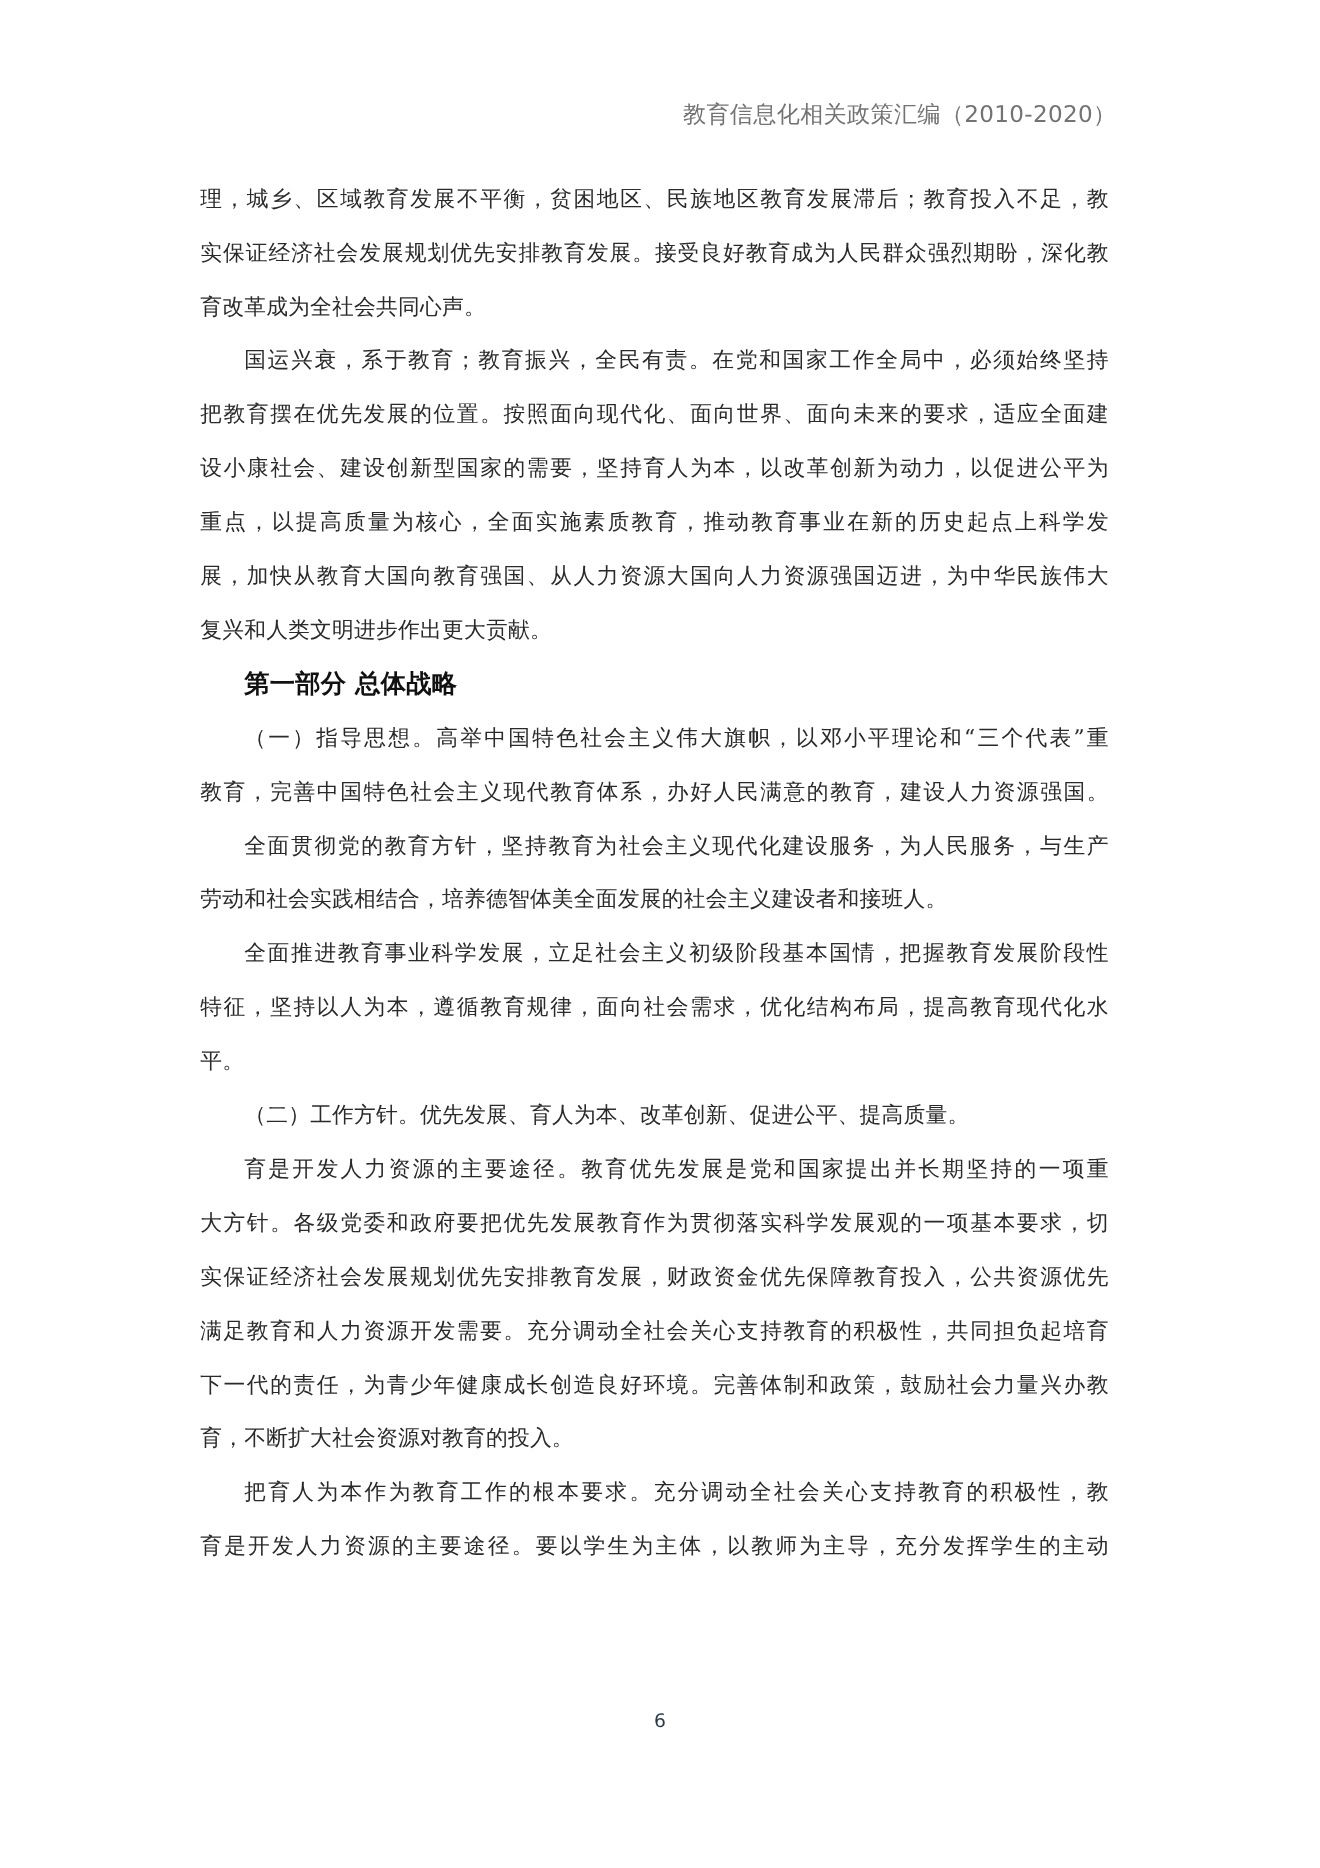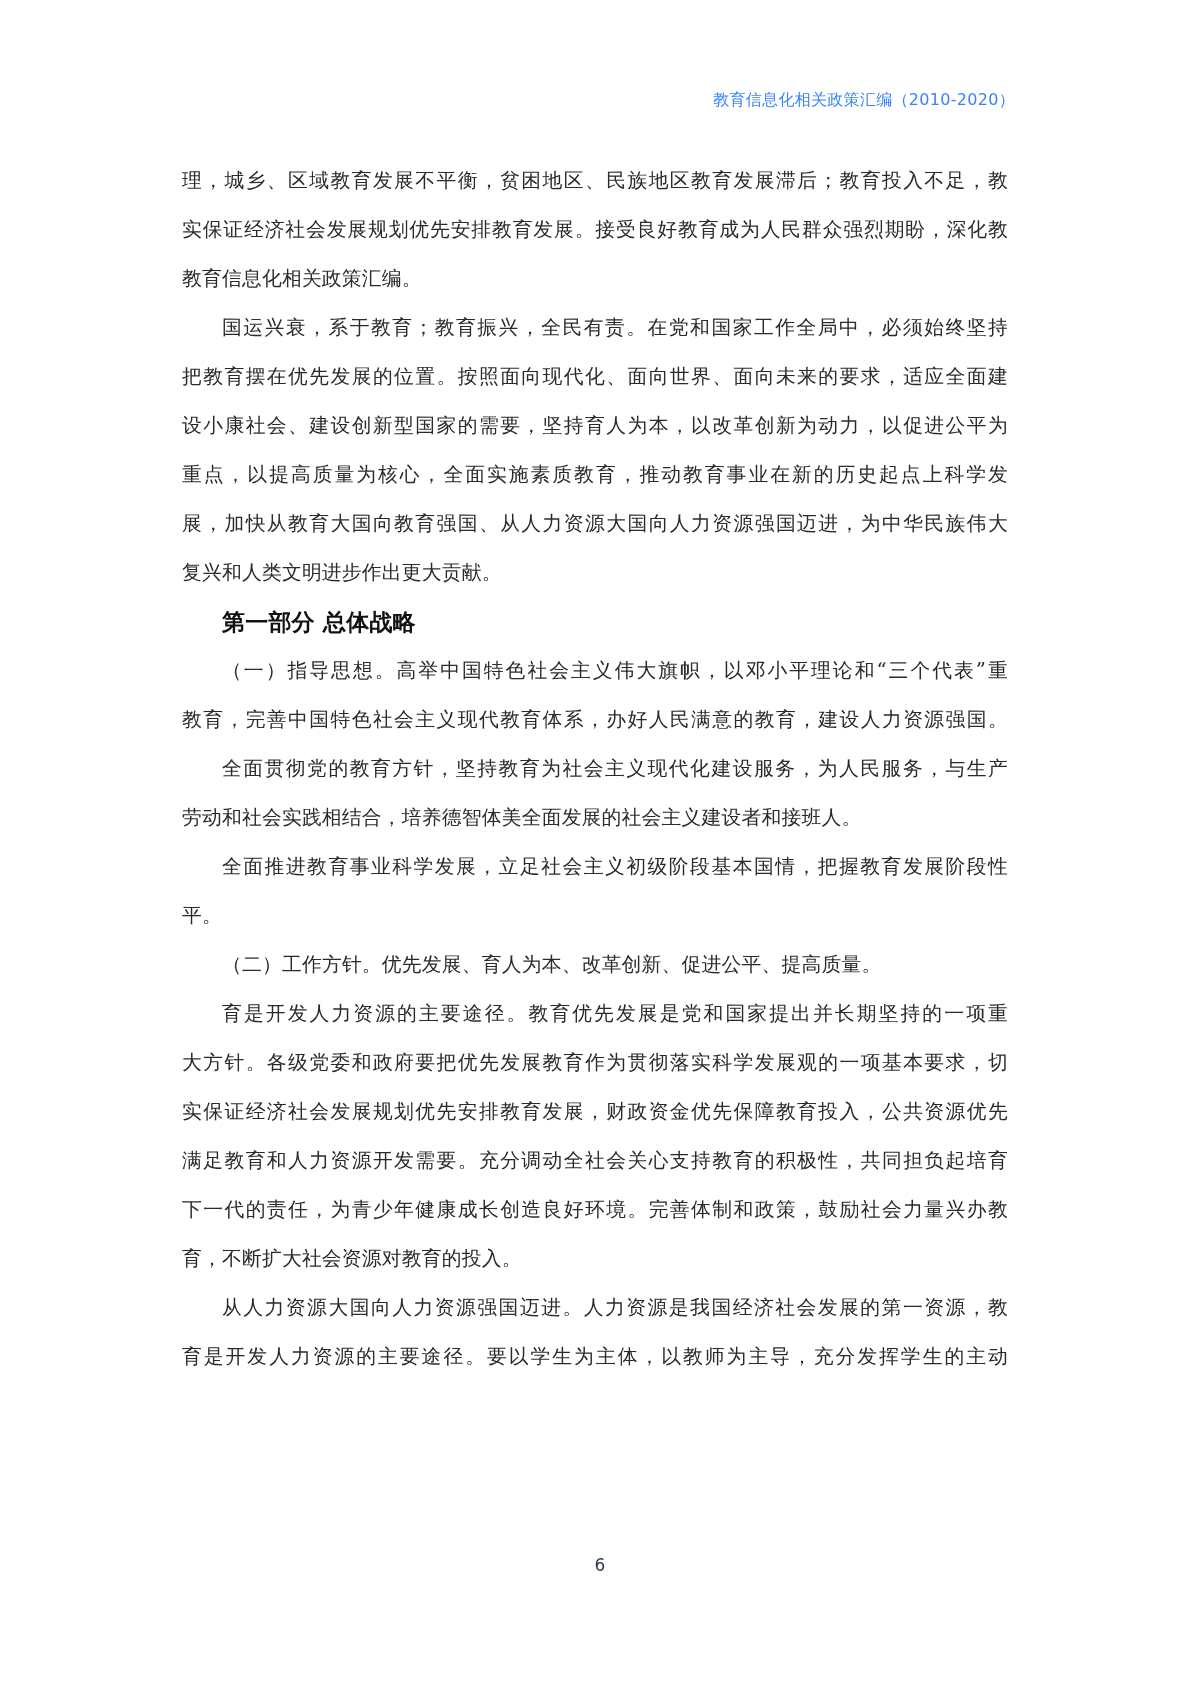--- a/index.html
+++ b/index.html
@@ -1,54 +1,55 @@
 <!DOCTYPE html>
 <html><head>
   <meta charset="utf-8">
   <style>
     html, body { margin: 0; padding: 0; background: #ffffff; }
     body { width: 1200px; height: 1698px; position: relative; overflow: hidden;
            font-family: "DejaVu Serif", "Liberation Serif", serif; color: #2a2a2a; }
     .page { position: absolute; left: 0; top: 0; width: 1200px; height: 1698px; background: #fff; }
     .running-header { position: absolute; top: 90px; right: 185px; font-family: "DejaVu Sans", "Liberation Sans", sans-serif;
-                      font-size: 16px; color: #3b82f6; letter-spacing: 0.3px; white-space: nowrap; }
+                      font-size: 21px; color: #737373; letter-spacing: 0.3px; white-space: nowrap; }
     .body { position: absolute; left: 182px; top: 166px; width: 826px; }
     .line { height: 49px; line-height: 30px; font-size: 19.8px; white-space: nowrap; letter-spacing: 0.2px; }
     .justify { text-align: justify; text-align-last: justify; }
     .indent { padding-left: 40px; }
     .heading { font-family: "DejaVu Sans", "Liberation Sans", sans-serif; font-weight: bold; color: #111; font-size: 23px; }
     .page-number { position: absolute; top: 1555px; left: 0; width: 1200px; text-align: center;
                    font-family: "DejaVu Sans", "Liberation Sans", sans-serif; font-size: 17px; color: #2b3a4a; }
   </style>
 </head>
 <body>
 
 <div class="page">
   <div class="running-header">教育信息化相关政策汇编（2010-2020）</div>
   <div class="body" id="doc-body">
       <div class="line justify">理，城乡、区域教育发展不平衡，贫困地区、民族地区教育发展滞后；教育投入不足，教</div>
       <div class="line justify">实保证经济社会发展规划优先安排教育发展。接受良好教育成为人民群众强烈期盼，深化教</div>
-      <div class="line">教育信息化相关政策汇编。</div>
+      <div class="line">育改革成为全社会共同心声。</div>
       <div class="line indent justify">国运兴衰，系于教育；教育振兴，全民有责。在党和国家工作全局中，必须始终坚持</div>
       <div class="line justify">把教育摆在优先发展的位置。按照面向现代化、面向世界、面向未来的要求，适应全面建</div>
       <div class="line justify">设小康社会、建设创新型国家的需要，坚持育人为本，以改革创新为动力，以促进公平为</div>
       <div class="line justify">重点，以提高质量为核心，全面实施素质教育，推动教育事业在新的历史起点上科学发</div>
       <div class="line justify">展，加快从教育大国向教育强国、从人力资源大国向人力资源强国迈进，为中华民族伟大</div>
       <div class="line">复兴和人类文明进步作出更大贡献。</div>
       <div class="line indent heading">第一部分  总体战略</div>
       <div class="line indent justify">（一）指导思想。高举中国特色社会主义伟大旗帜，以邓小平理论和“三个代表”重</div>
       <div class="line justify">教育，完善中国特色社会主义现代教育体系，办好人民满意的教育，建设人力资源强国。</div>
       <div class="line indent justify">全面贯彻党的教育方针，坚持教育为社会主义现代化建设服务，为人民服务，与生产</div>
       <div class="line">劳动和社会实践相结合，培养德智体美全面发展的社会主义建设者和接班人。</div>
       <div class="line indent justify">全面推进教育事业科学发展，立足社会主义初级阶段基本国情，把握教育发展阶段性</div>
+      <div class="line justify">特征，坚持以人为本，遵循教育规律，面向社会需求，优化结构布局，提高教育现代化水</div>
       <div class="line">平。</div>
       <div class="line indent">（二）工作方针。优先发展、育人为本、改革创新、促进公平、提高质量。</div>
       <div class="line indent justify">育是开发人力资源的主要途径。教育优先发展是党和国家提出并长期坚持的一项重</div>
       <div class="line justify">大方针。各级党委和政府要把优先发展教育作为贯彻落实科学发展观的一项基本要求，切</div>
       <div class="line justify">实保证经济社会发展规划优先安排教育发展，财政资金优先保障教育投入，公共资源优先</div>
       <div class="line justify">满足教育和人力资源开发需要。充分调动全社会关心支持教育的积极性，共同担负起培育</div>
       <div class="line justify">下一代的责任，为青少年健康成长创造良好环境。完善体制和政策，鼓励社会力量兴办教</div>
       <div class="line">育，不断扩大社会资源对教育的投入。</div>
-      <div class="line indent justify">从人力资源大国向人力资源强国迈进。人力资源是我国经济社会发展的第一资源，教</div>
+      <div class="line indent justify">把育人为本作为教育工作的根本要求。充分调动全社会关心支持教育的积极性，教</div>
       <div class="line justify">育是开发人力资源的主要途径。要以学生为主体，以教师为主导，充分发挥学生的主动</div>
     </div>
   <div class="page-number">6</div>
 </div>
 
 </body></html>

